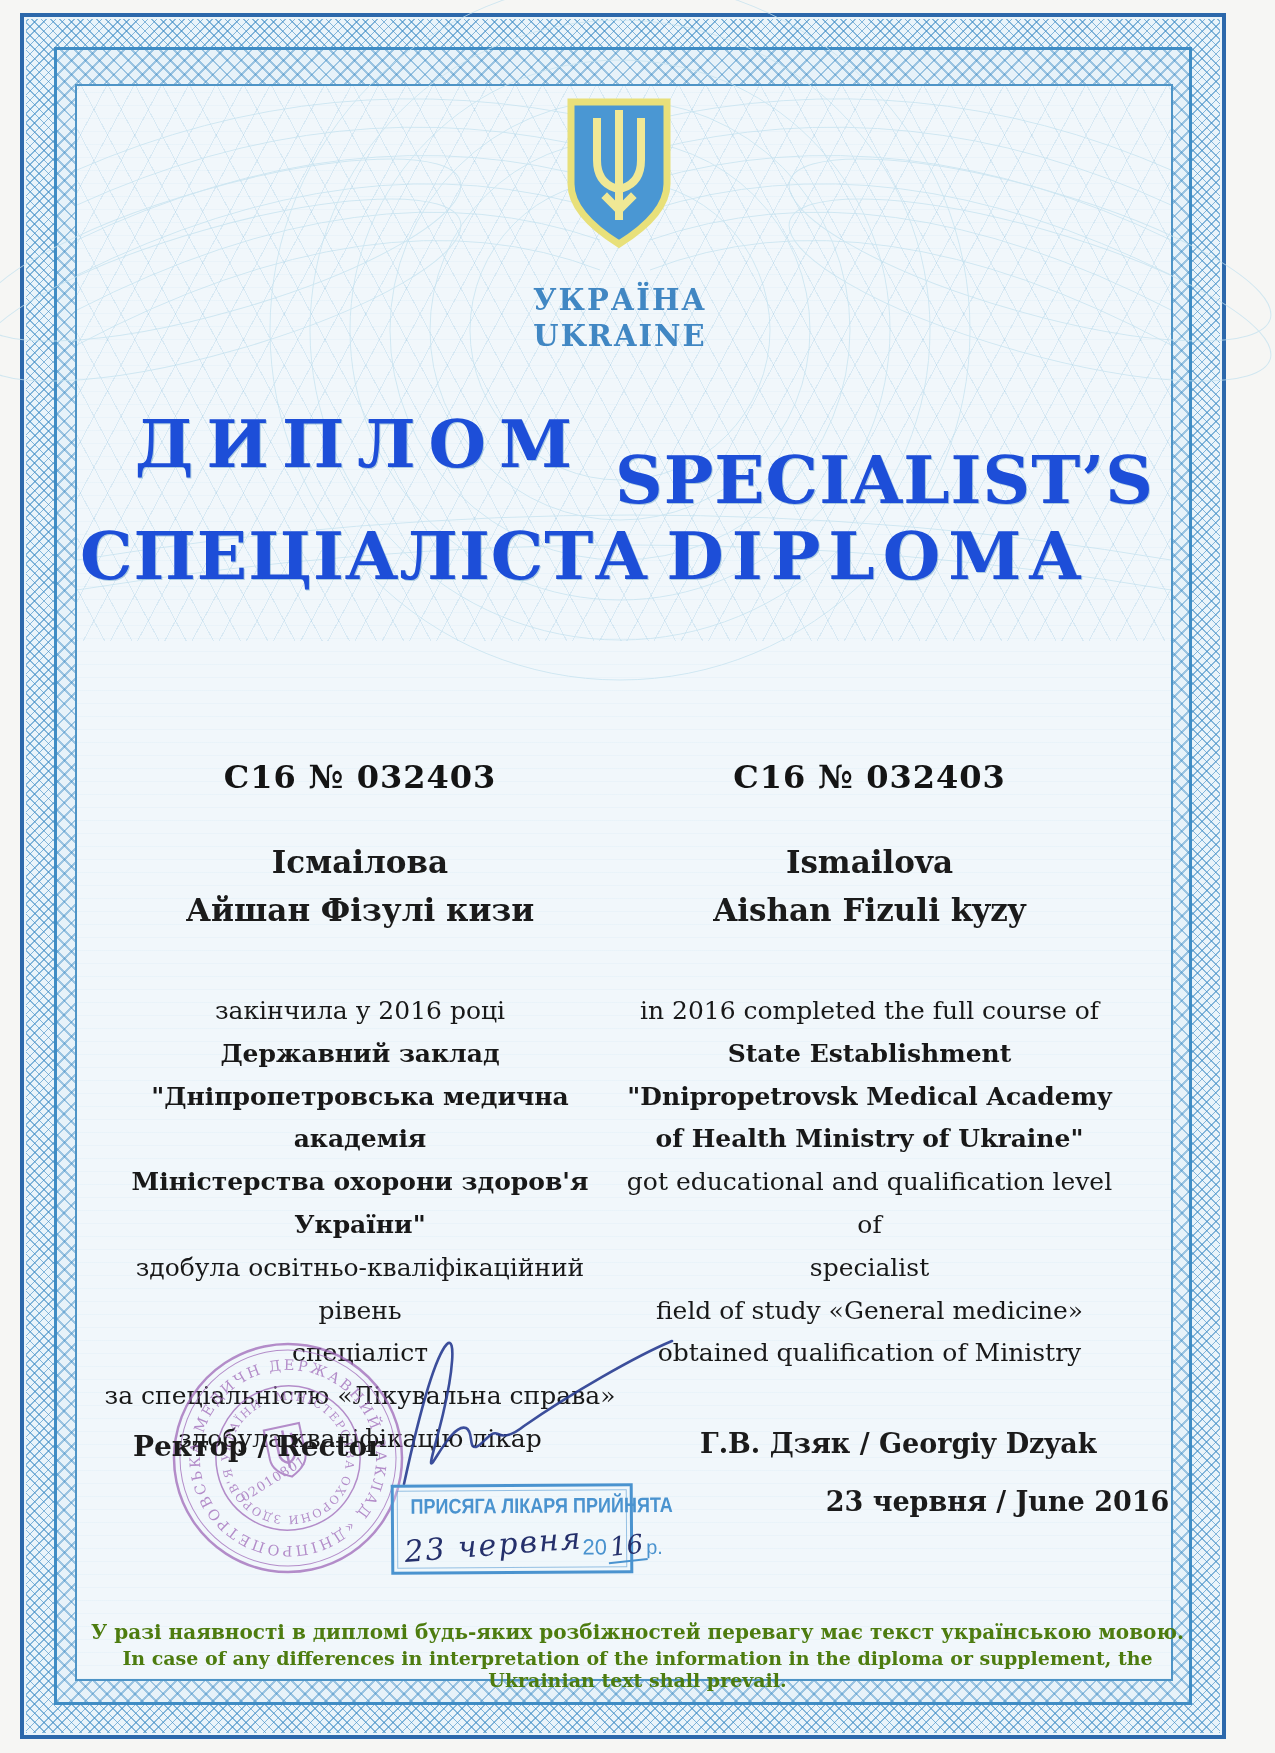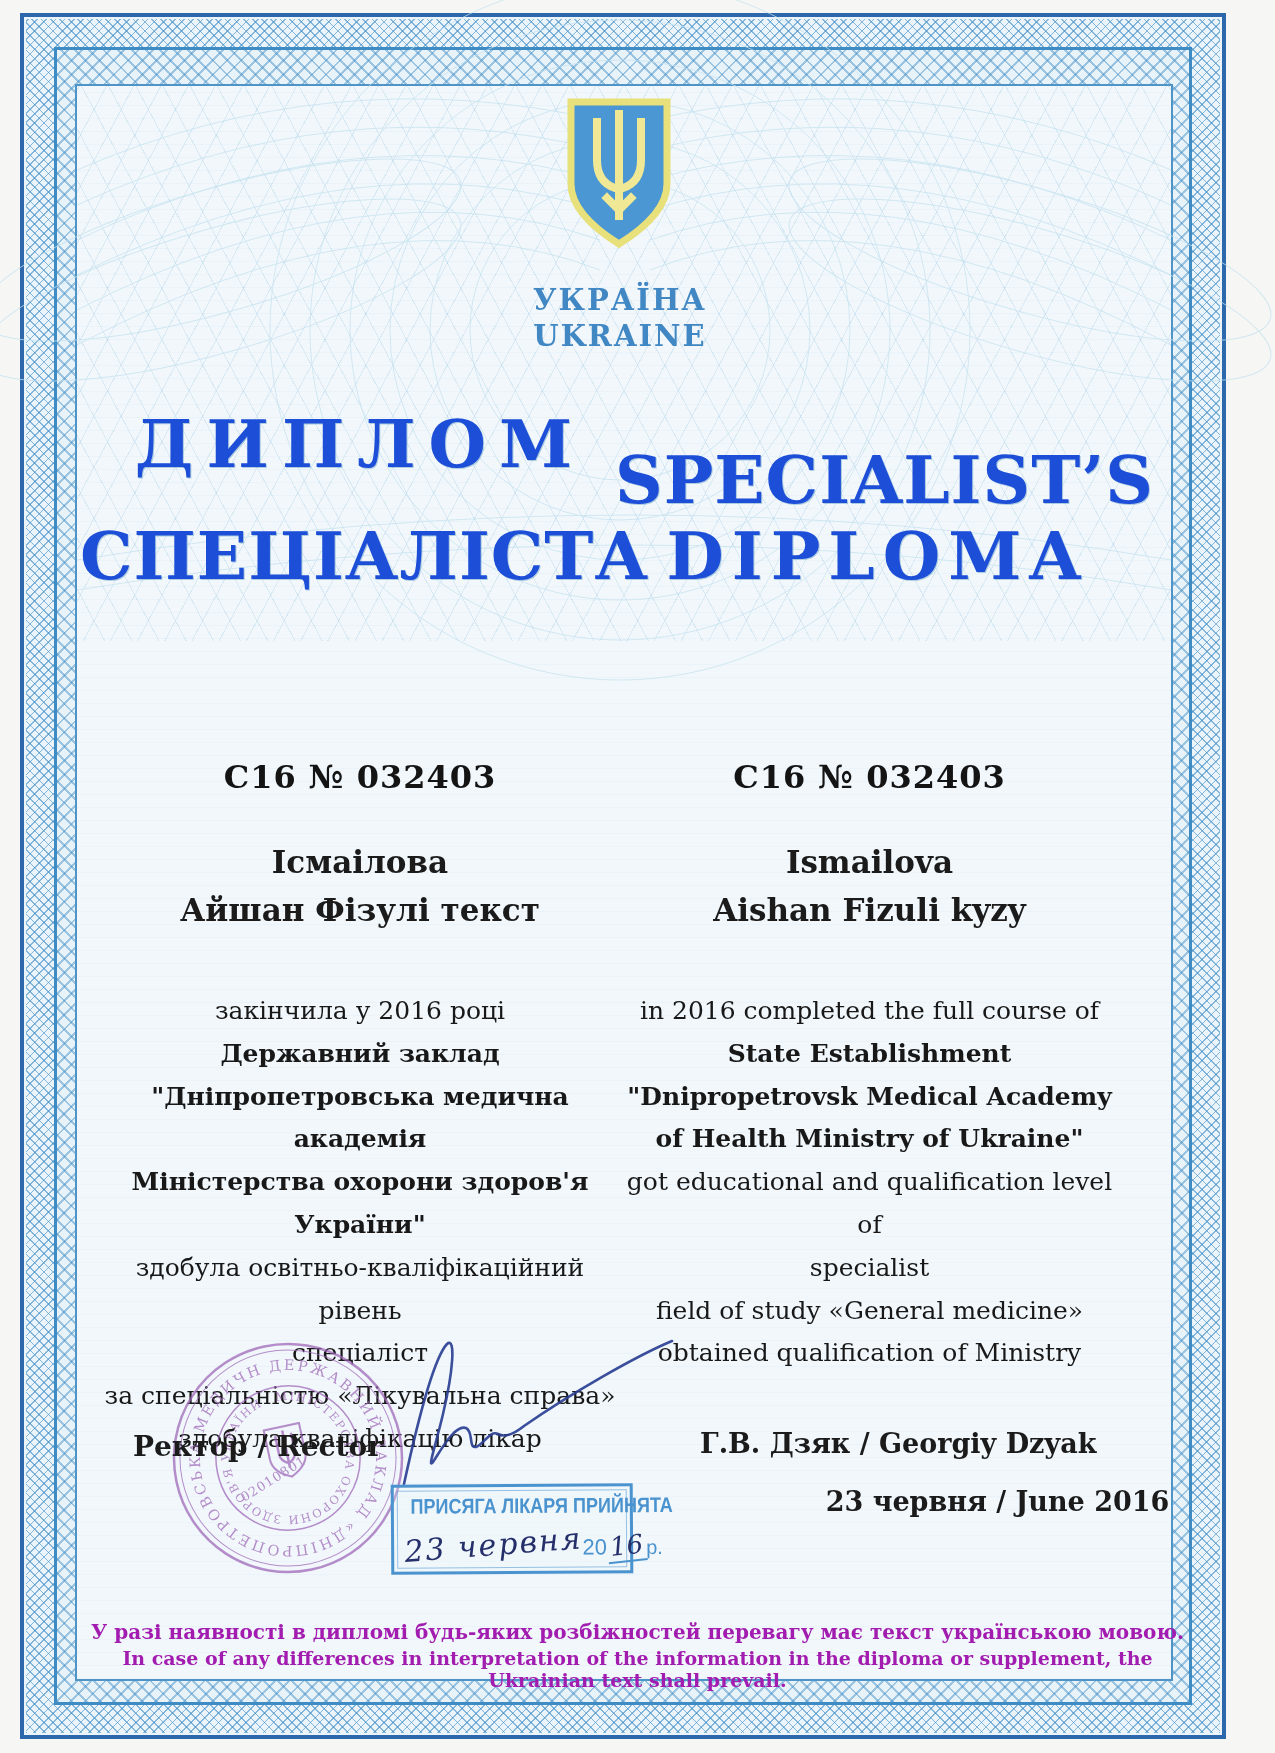--- a/index.html
+++ b/index.html
@@ -64,21 +64,21 @@
     font-family:"Liberation Sans",sans-serif;font-weight:bold;font-size:21px;
     transform:scaleX(.86);white-space:nowrap;}
   .oath-date{position:absolute;left:10px;bottom:8px;right:6px;display:flex;align-items:baseline;}
   .hw{font-style:italic;color:#25306b;font-size:30px;transform:rotate(-4deg);white-space:nowrap;letter-spacing:2px;}
   .yr20{color:#4a93cf;font-size:22px;font-family:"Liberation Sans",sans-serif;margin-left:auto;}
   .yr16{font-style:italic;color:#25306b;font-size:26px;border-bottom:2px solid #4a93cf;
     padding:0 3px;transform:rotate(-6deg);}
   .yrR{color:#4a93cf;font-size:20px;font-family:"Liberation Sans",sans-serif;}
 
   
-  .footer{left:90px;width:1095px;top:1620px;text-align:center;color:#a21caf;font-weight:bold;}
+  .footer{left:90px;width:1095px;top:1620px;text-align:center;color:#4d7c0f;font-weight:bold;}
   .footer .l1{font-size:20px;margin-bottom:3px;}
   .footer .l2{font-size:19px;}
 </style>
 </head>
 <body>
 
 <div class="page">
 
   <div class="frame">
     <div class="band-outer"></div>
@@ -136,21 +136,21 @@
   </div>
   <div class="abs big-title title-en">
     <div class="ls-tight">SPECIALIST’S</div>
     <div class="ls-mid">DIPLOMA</div>
   </div>
 
   <div class="abs col-left number">С16 № 032403</div>
   <div class="abs col-right number">С16 № 032403</div>
 
   <div class="abs col-left name1">Ісмаілова</div>
-  <div class="abs col-left name2">Айшан Фізулі текст</div>
+  <div class="abs col-left name2">Айшан Фізулі кизи</div>
   <div class="abs col-right name1">Ismailova</div>
   <div class="abs col-right name2">Aishan Fizuli kyzy</div>
 
   <div class="abs col-left body">
     <div>закінчила у 2016 році</div>
     <div>Державний заклад</div>
     <div>"Дніпропетровська медична академія</div>
     <div>Міністерства охорони здоров'я України"</div>
     <div>здобула освітньо-кваліфікаційний рівень</div>
     <div>спеціаліст</div>

